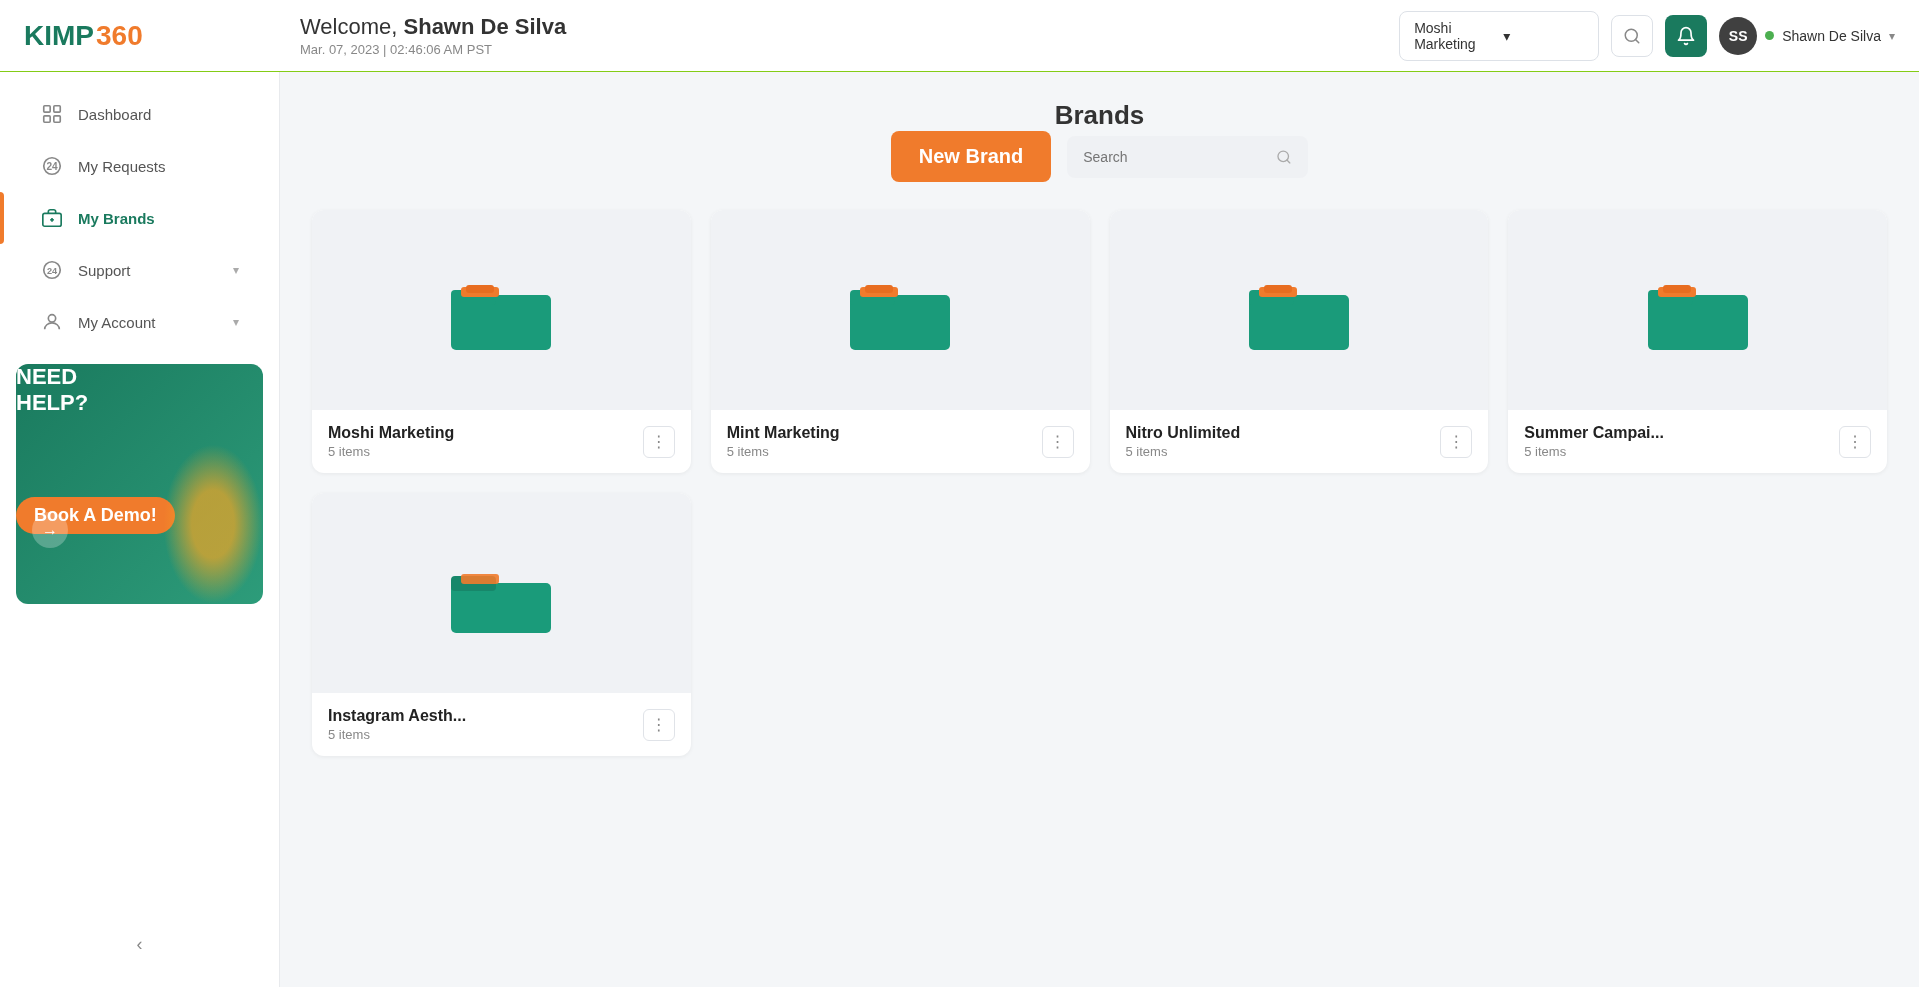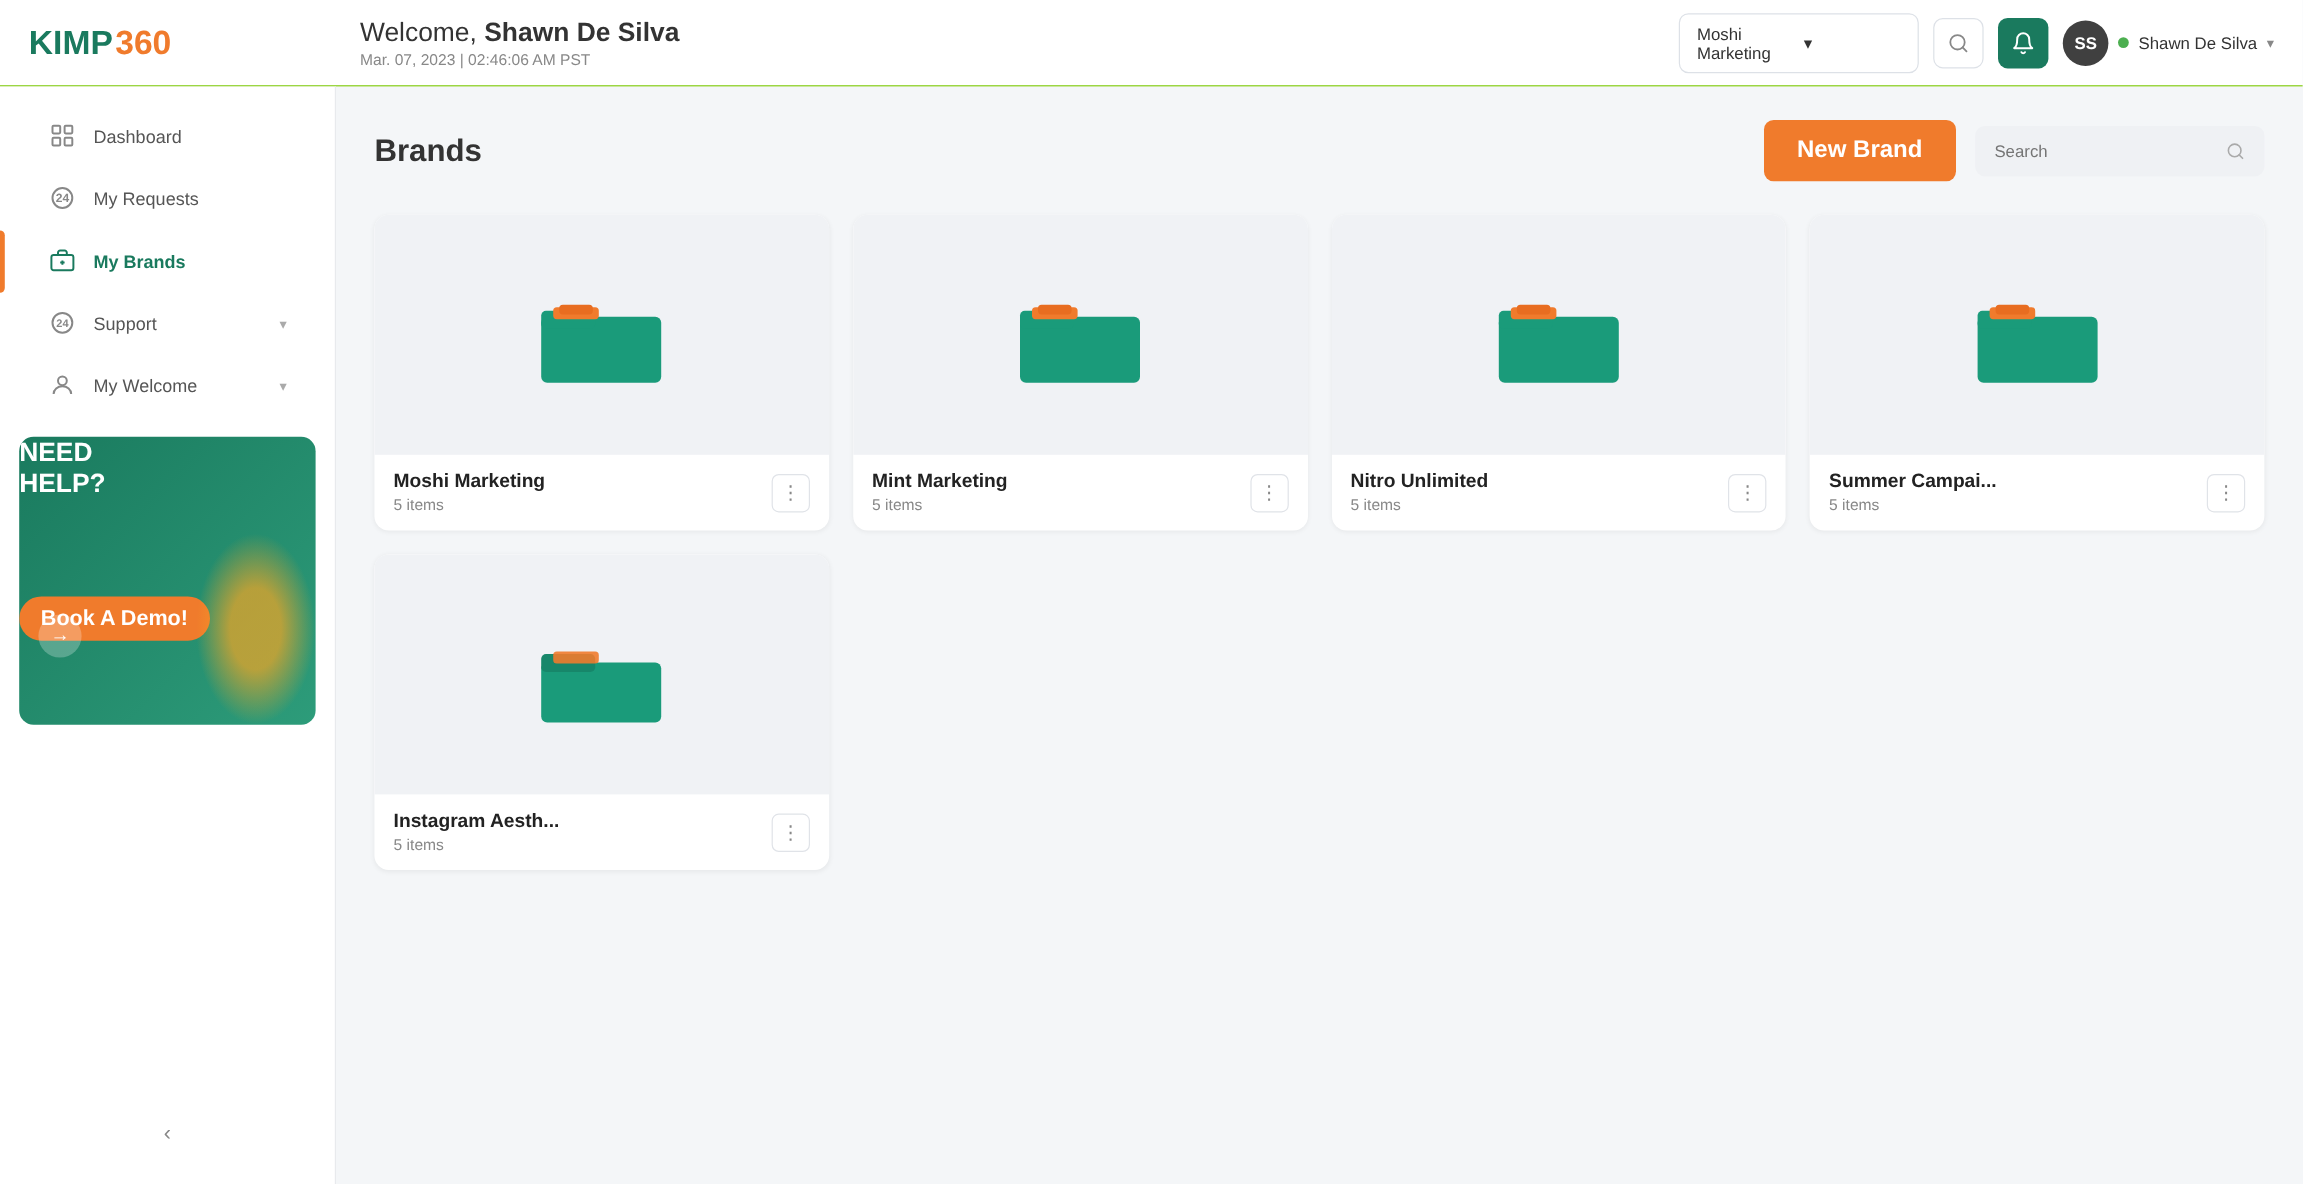--- a/index.html
+++ b/index.html
@@ -52,21 +52,21 @@
     .sidebar-item {
       display: flex; align-items: center; gap: 14px; padding: 14px 40px;
       cursor: pointer; color: #555; font-size: 15px; font-weight: 500;
       position: relative; border-radius: 0;
     }
     .sidebar-item.active { color: #1a7a5e; font-weight: 700; }
     .sidebar-item.active::before {
       content: ''; position: absolute; left: 0; top: 0; bottom: 0;
       width: 4px; background: #f07b2c; border-radius: 0 4px 4px 0;
     }
-    .sidebar-icon { width: 24px; height: 24px; display: flex; justify-content: center; flex-shrink: 0; }
+    .sidebar-icon { width: 24px; height: 24px; display: flex; align-items: center; justify-content: center; flex-shrink: 0; }
     .sidebar-item-expand { margin-left: auto; color: #aaa; font-size: 12px; }
 
     .sidebar-promo {
       margin: 16px 16px; background: linear-gradient(135deg, #1a7a5e, #2d9c7a);
       border-radius: 12px; overflow: hidden; padding: 0; position: relative;
       min-height: 240px; cursor: pointer;
     }
     .promo-text { color: #fff; font-size: 22px; font-weight: 900; line-height: 1.2; }
     .promo-book-btn {
       background: #f07b2c; color: #fff; border: none; border-radius: 20px;
@@ -84,20 +84,21 @@
       padding: 16px; cursor: pointer; color: #888; font-size: 18px;
       margin-top: auto;
     }
 
     
     .main-content { flex: 1; padding: 28px 32px; overflow-y: auto; }
 
     .page-header {
       display: flex; align-items: center; justify-content: space-between;
       margin-bottom: 28px;
+      flex-direction: column;
     }
     .page-title { font-size: 26px; font-weight: 700; color: #333; }
 
     .header-actions { display: flex; gap: 16px; align-items: center; }
 
     .new-brand-btn {
       background: #f07b2c; color: #fff; border: none; border-radius: 8px;
       padding: 14px 28px; font-size: 20px; font-weight: 700; cursor: pointer;
     }
 
@@ -226,21 +227,21 @@
       <span class="sidebar-item-expand">▾</span>
     </div>
 
     <div class="sidebar-item">
       <div class="sidebar-icon">
         <svg width="22" height="22" viewBox="0 0 24 24" fill="none" stroke="#888" stroke-width="1.8">
           <circle cx="12" cy="8" r="4"></circle>
             <path d="M4 20c0-4 3.6-7 8-7s8 3 8 7"></path>
         </svg>
       </div>
-      <span>My Welcome</span>
+      <span>My Account</span>
       <span class="sidebar-item-expand">▾</span>
     </div>
 
     <div class="sidebar-promo">
       <div class="promo-text">NEED<br>HELP?</div>
       <div class="promo-arrow">→</div>
       <div class="promo-book-btn" style="margin-top:80px;">Book A Demo!</div>
       
       <div style="position:absolute; right:0; bottom:0; width:100px; height:160px; background: radial-gradient(ellipse at center, #f5a623 30%, transparent 70%); border-radius: 50% 50% 0 0; opacity:0.7;"></div>
     </div>

